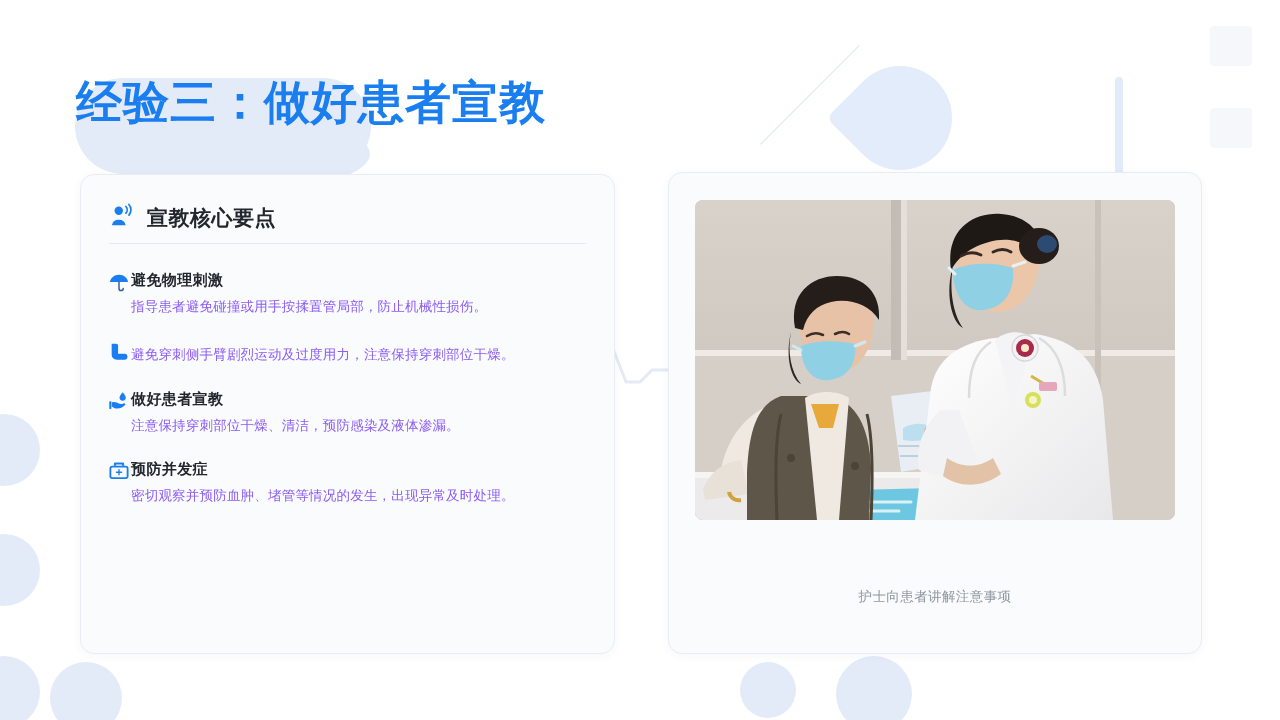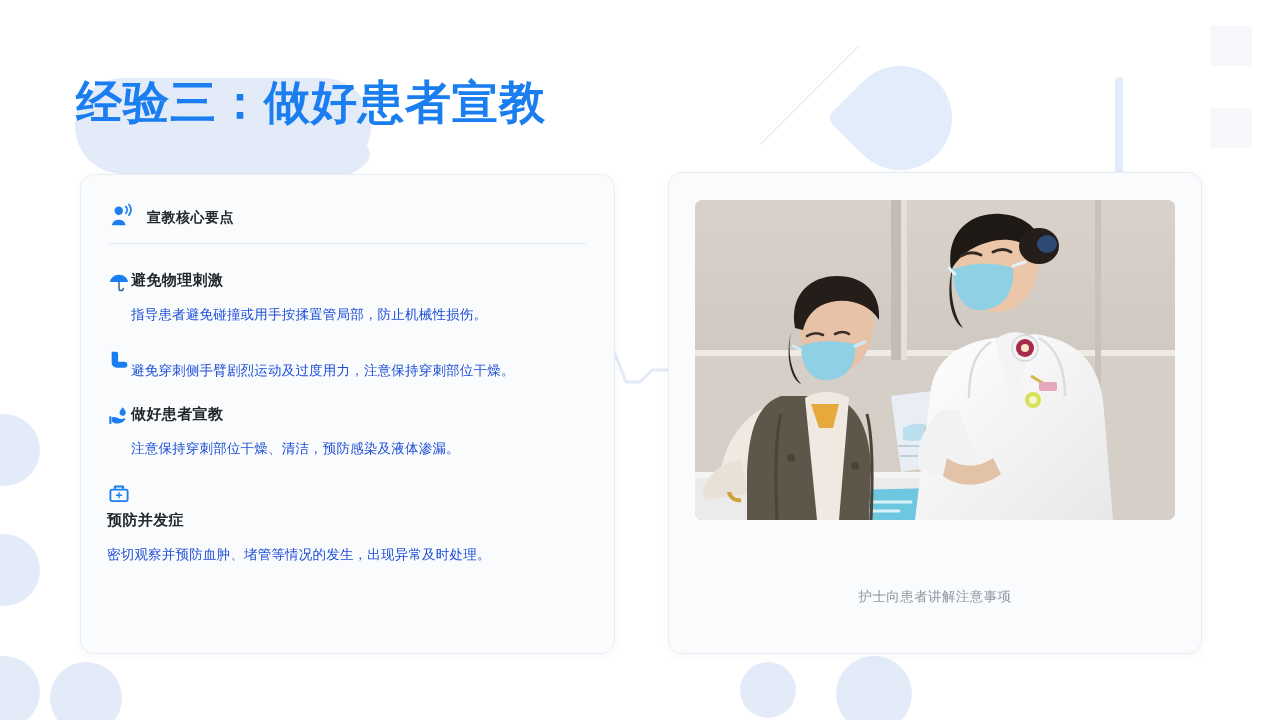--- a/index.html
+++ b/index.html
@@ -30,31 +30,31 @@
   .card{
     position:absolute;background:#fafbfd;
     border:1px solid #e9edf3;border-radius:14px;
     box-shadow:0 2px 10px rgba(40,60,100,.045);
   }
   .card-left{left:80px;top:174px;width:533px;height:478px;}
   .card-right{left:668px;top:172px;width:532px;height:480px;}
 
   
   .hdr{position:absolute;left:28px;top:28px;display:flex;align-items:center;gap:12px;}
-  .hdr-title{font-size:14px;font-weight:bold;color:#22272e;letter-spacing:.5px;}
+  .hdr-title{font-size:21px;font-weight:bold;color:#22272e;letter-spacing:.5px;}
   .hdr-rule{position:absolute;left:28px;top:68px;width:477px;height:1px;background:#e6e9ef;}
 
   
   .list{position:absolute;left:26px;top:94px;width:490px;}
   .item{display:flex;margin-bottom:21px;}
-  .item:last-child{margin-bottom:0;flex-direction:column;}
+  .item:last-child{margin-bottom:0;}
   .ico{width:24px;min-width:24px;height:26px;display:flex;align-items:flex-start;justify-content:center;padding-top:2px;}
   .it-txt{flex:1;}
   .it-title{font-size:15px;font-weight:bold;color:#22272e;line-height:22px;letter-spacing:.4px;}
-  .it-desc{font-size:13.5px;color:#1d4ed8;line-height:22px;margin-top:13px;letter-spacing:.2px;}
+  .it-desc{font-size:13.5px;color:#8b5cf6;line-height:22px;margin-top:5px;letter-spacing:.2px;}
 
   
   .photo{
     position:absolute;left:26px;top:27px;width:480px;height:320px;
     border-radius:8px;overflow:hidden;background:#cfc9c3;
   }
   .photo svg{display:block;width:100%;height:100%;}
   .caption{
     position:absolute;left:0;right:0;top:415px;text-align:center;
     font-size:13.5px;color:#8d95a1;letter-spacing:.4px;

